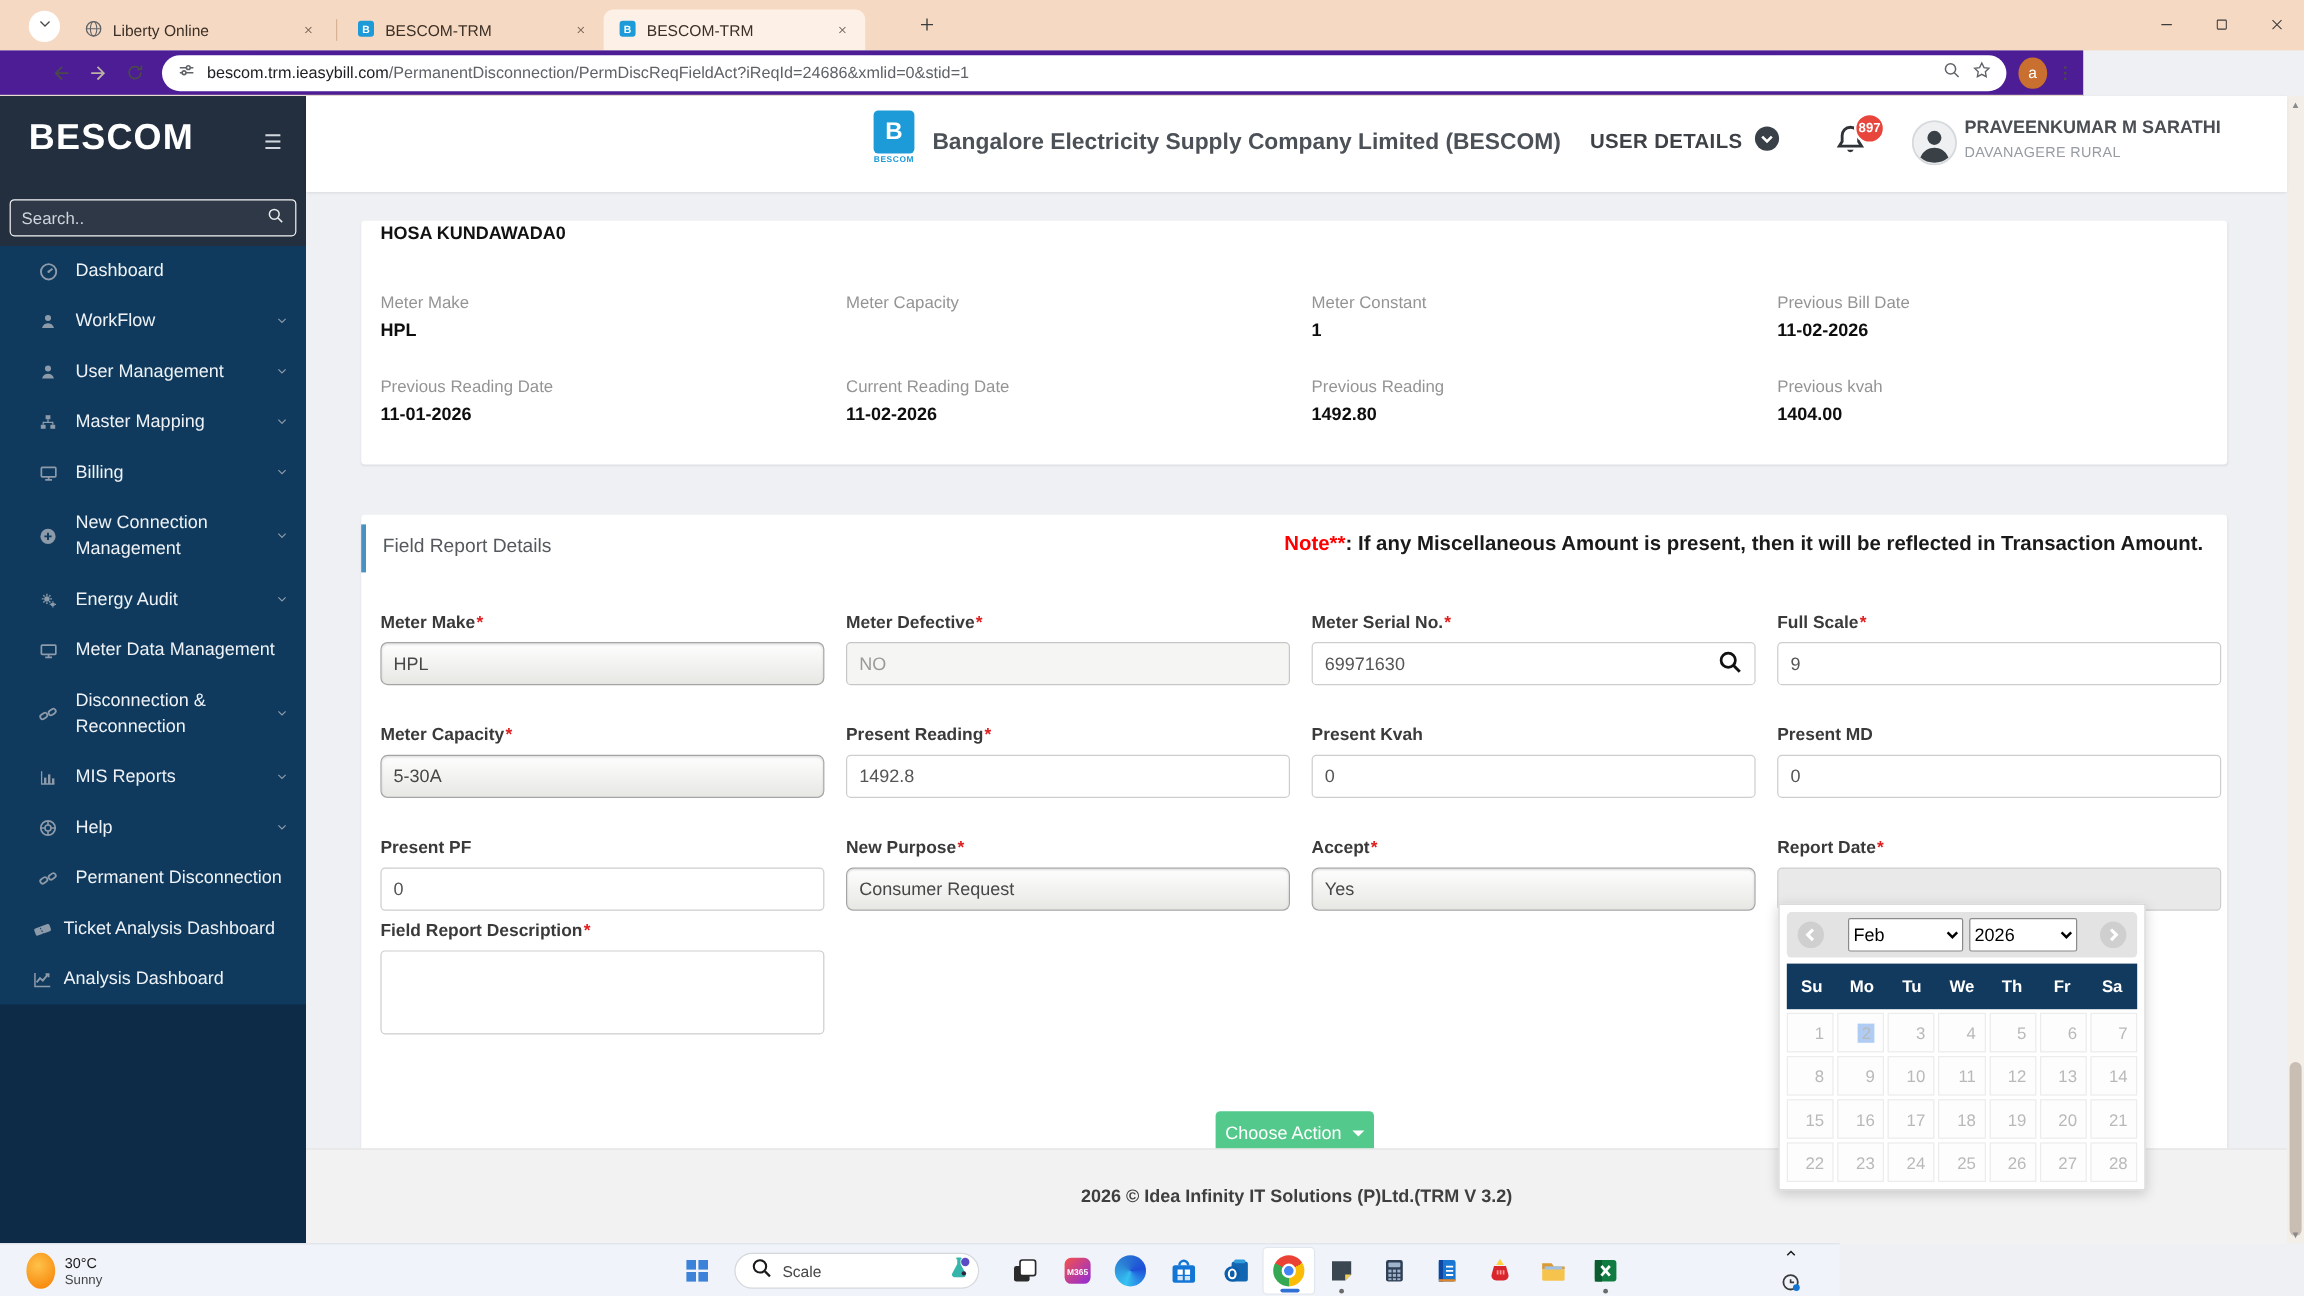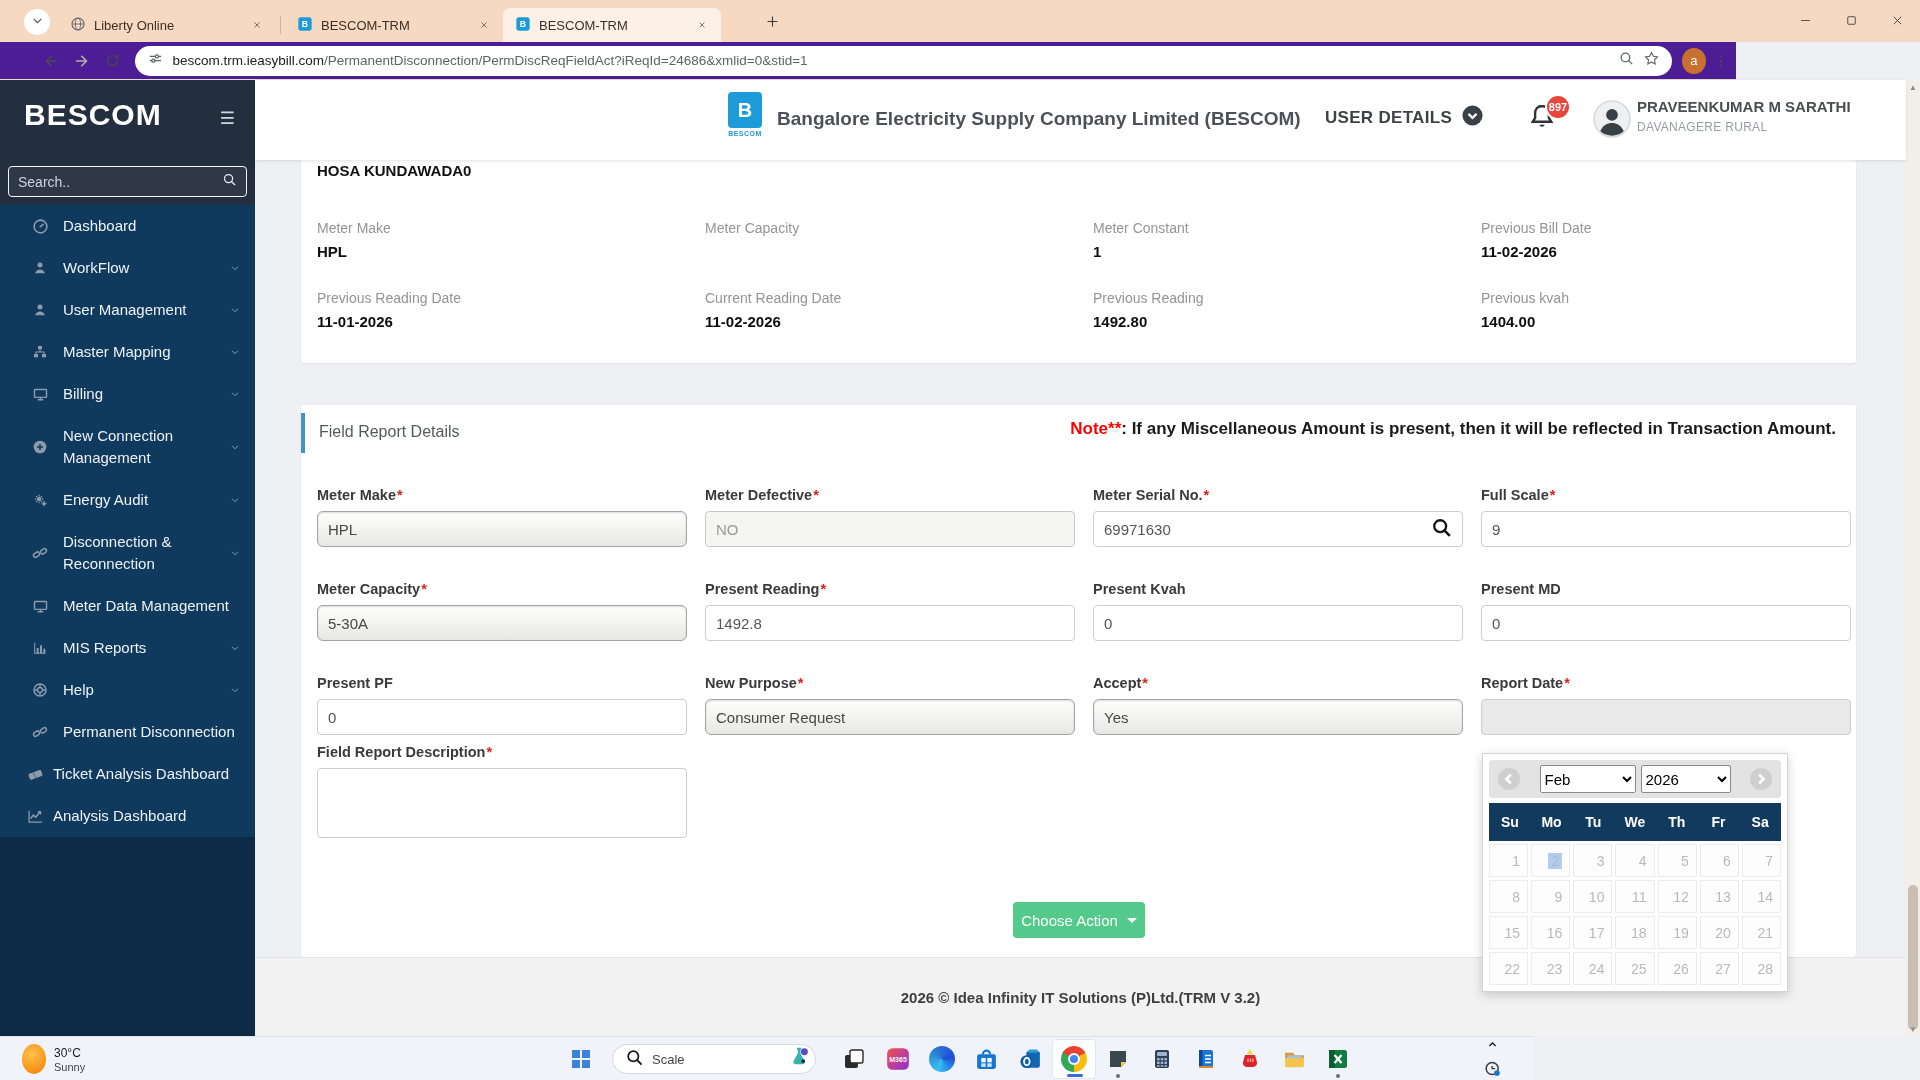--- a/index.html
+++ b/index.html
@@ -68,21 +68,21 @@
     background:#e8453c; color:#fff; font-size:11px; font-weight:bold; display:flex; align-items:center;
     justify-content:center; border:2px solid #fff; }
   #hdravatar { position:absolute; left:1338px; top:20px; }
   #hdruser { position:absolute; left:1382px; top:18px; }
   #hdruser .uname { font-size:15px; font-weight:bold; color:#4a4e53; }
   #hdruser .uregion { font-size:12px; color:#979ca2; margin-top:5px; letter-spacing:.3px; }
 
   
   #content { position:absolute; left:255px; top:160px; width:1651px; height:797px; background:#eef0f3; }
   .card { position:absolute; left:46px; width:1555px; background:#fff; border-radius:3px;
-    box-shadow:0 1px 2px rgba(0,0,0,.08); }
+    box-shadow:0 1px 2px rgba(0,0,0,.08);margin-top:24px; }
   #card1 { top:0; height:203px; overflow:hidden; }
   #card1 .ctitle { position:absolute; left:16px; top:2px; font-size:15px; font-weight:bold; color:#111; }
   .mrow { position:absolute; left:16px; display:grid; grid-template-columns:repeat(4,388px); }
   .mlabel { font-size:14px; color:#949494; }
   .mvalue { font-size:15px; font-weight:bold; color:#0e0e0e; margin-top:7px; min-height:17px; }
 
   #card2 { top:245px; height:552px; }
   #frd-bar { position:absolute; left:0; top:8px; width:4px; height:40px; background:#4a90c2; }
   #frd-title { position:absolute; left:18px; top:18px; font-size:16px; color:#55595e; }
   #frd-note { position:absolute; right:20px; top:14px; font-size:17px; font-weight:bold; color:#1a1a1a; }
@@ -373,42 +373,42 @@
             <path d="M10 4v2.2M10 13.8V16M4 10h2.2M13.8 10H16M5.8 5.8l1.5 1.5M12.7 12.7l1.5 1.5M14.2 5.8l-1.5 1.5M7.3 12.7l-1.5 1.5" stroke="currentColor" stroke-width="1.7"></path>
             <circle cx="17" cy="16.5" r="2.4" fill="currentColor"></circle>
             <path d="M17 12.8v1.4M17 18.8v1.4M13.3 16.5h1.4M19.3 16.5h1.4" stroke="currentColor" stroke-width="1.4"></path>
           </svg>
         </span>
     <span class="nlabel">Energy Audit</span>
         <span class="nchev"><svg width="12" height="12" viewBox="0 0 24 24" xmlns="http://www.w3.org/2000/svg">
             <path d="M6 9.5l6 6 6-6" fill="none" stroke="#8d9aa9" stroke-width="2"></path>
           </svg></span>
       </div>
+      <div class="nav-item">
+        <span class="nicon">
+          <svg width="17" height="17" viewBox="0 0 24 24" xmlns="http://www.w3.org/2000/svg">
+            <rect x="3.5" y="5" width="17" height="11" rx="1" fill="none" stroke="currentColor" stroke-width="2"></rect>
+            <path d="M12 16v3M8 19.5h8" stroke="currentColor" stroke-width="2"></path>
+          </svg>
+        </span>
+    <span class="nlabel">Meter Data Management</span>
+      </div>
       <div class="nav-item two">
         <span class="nicon">
           <svg width="16" height="16" viewBox="0 0 24 24" xmlns="http://www.w3.org/2000/svg">
             <g fill="none" stroke="currentColor" stroke-width="2.2">
               <rect x="2" y="11.5" width="9.5" height="6" rx="3" transform="rotate(-35 6.75 14.5)"></rect>
               <rect x="12.5" y="6.5" width="9.5" height="6" rx="3" transform="rotate(-35 17.25 9.5)"></rect>
             </g>
           </svg>
         </span>
     <span class="nlabel">Disconnection &amp; Reconnection</span>
         <span class="nchev"><svg width="12" height="12" viewBox="0 0 24 24" xmlns="http://www.w3.org/2000/svg">
             <path d="M6 9.5l6 6 6-6" fill="none" stroke="#8d9aa9" stroke-width="2"></path>
           </svg></span>
-      </div>
-      <div class="nav-item">
-        <span class="nicon">
-          <svg width="17" height="17" viewBox="0 0 24 24" xmlns="http://www.w3.org/2000/svg">
-            <rect x="3.5" y="5" width="17" height="11" rx="1" fill="none" stroke="currentColor" stroke-width="2"></rect>
-            <path d="M12 16v3M8 19.5h8" stroke="currentColor" stroke-width="2"></path>
-          </svg>
-        </span>
-    <span class="nlabel">Meter Data Management</span>
       </div>
       <div class="nav-item">
         <span class="nicon">
           <svg width="16" height="16" viewBox="0 0 24 24" xmlns="http://www.w3.org/2000/svg">
             <path d="M4 4v16h16" stroke="currentColor" stroke-width="1.6" fill="none"></path>
             <rect x="7" y="12" width="3" height="8" fill="currentColor"></rect>
             <rect x="12" y="8" width="3" height="12" fill="currentColor"></rect>
             <rect x="17" y="13" width="3" height="7" fill="currentColor"></rect>
           </svg>
         </span>

